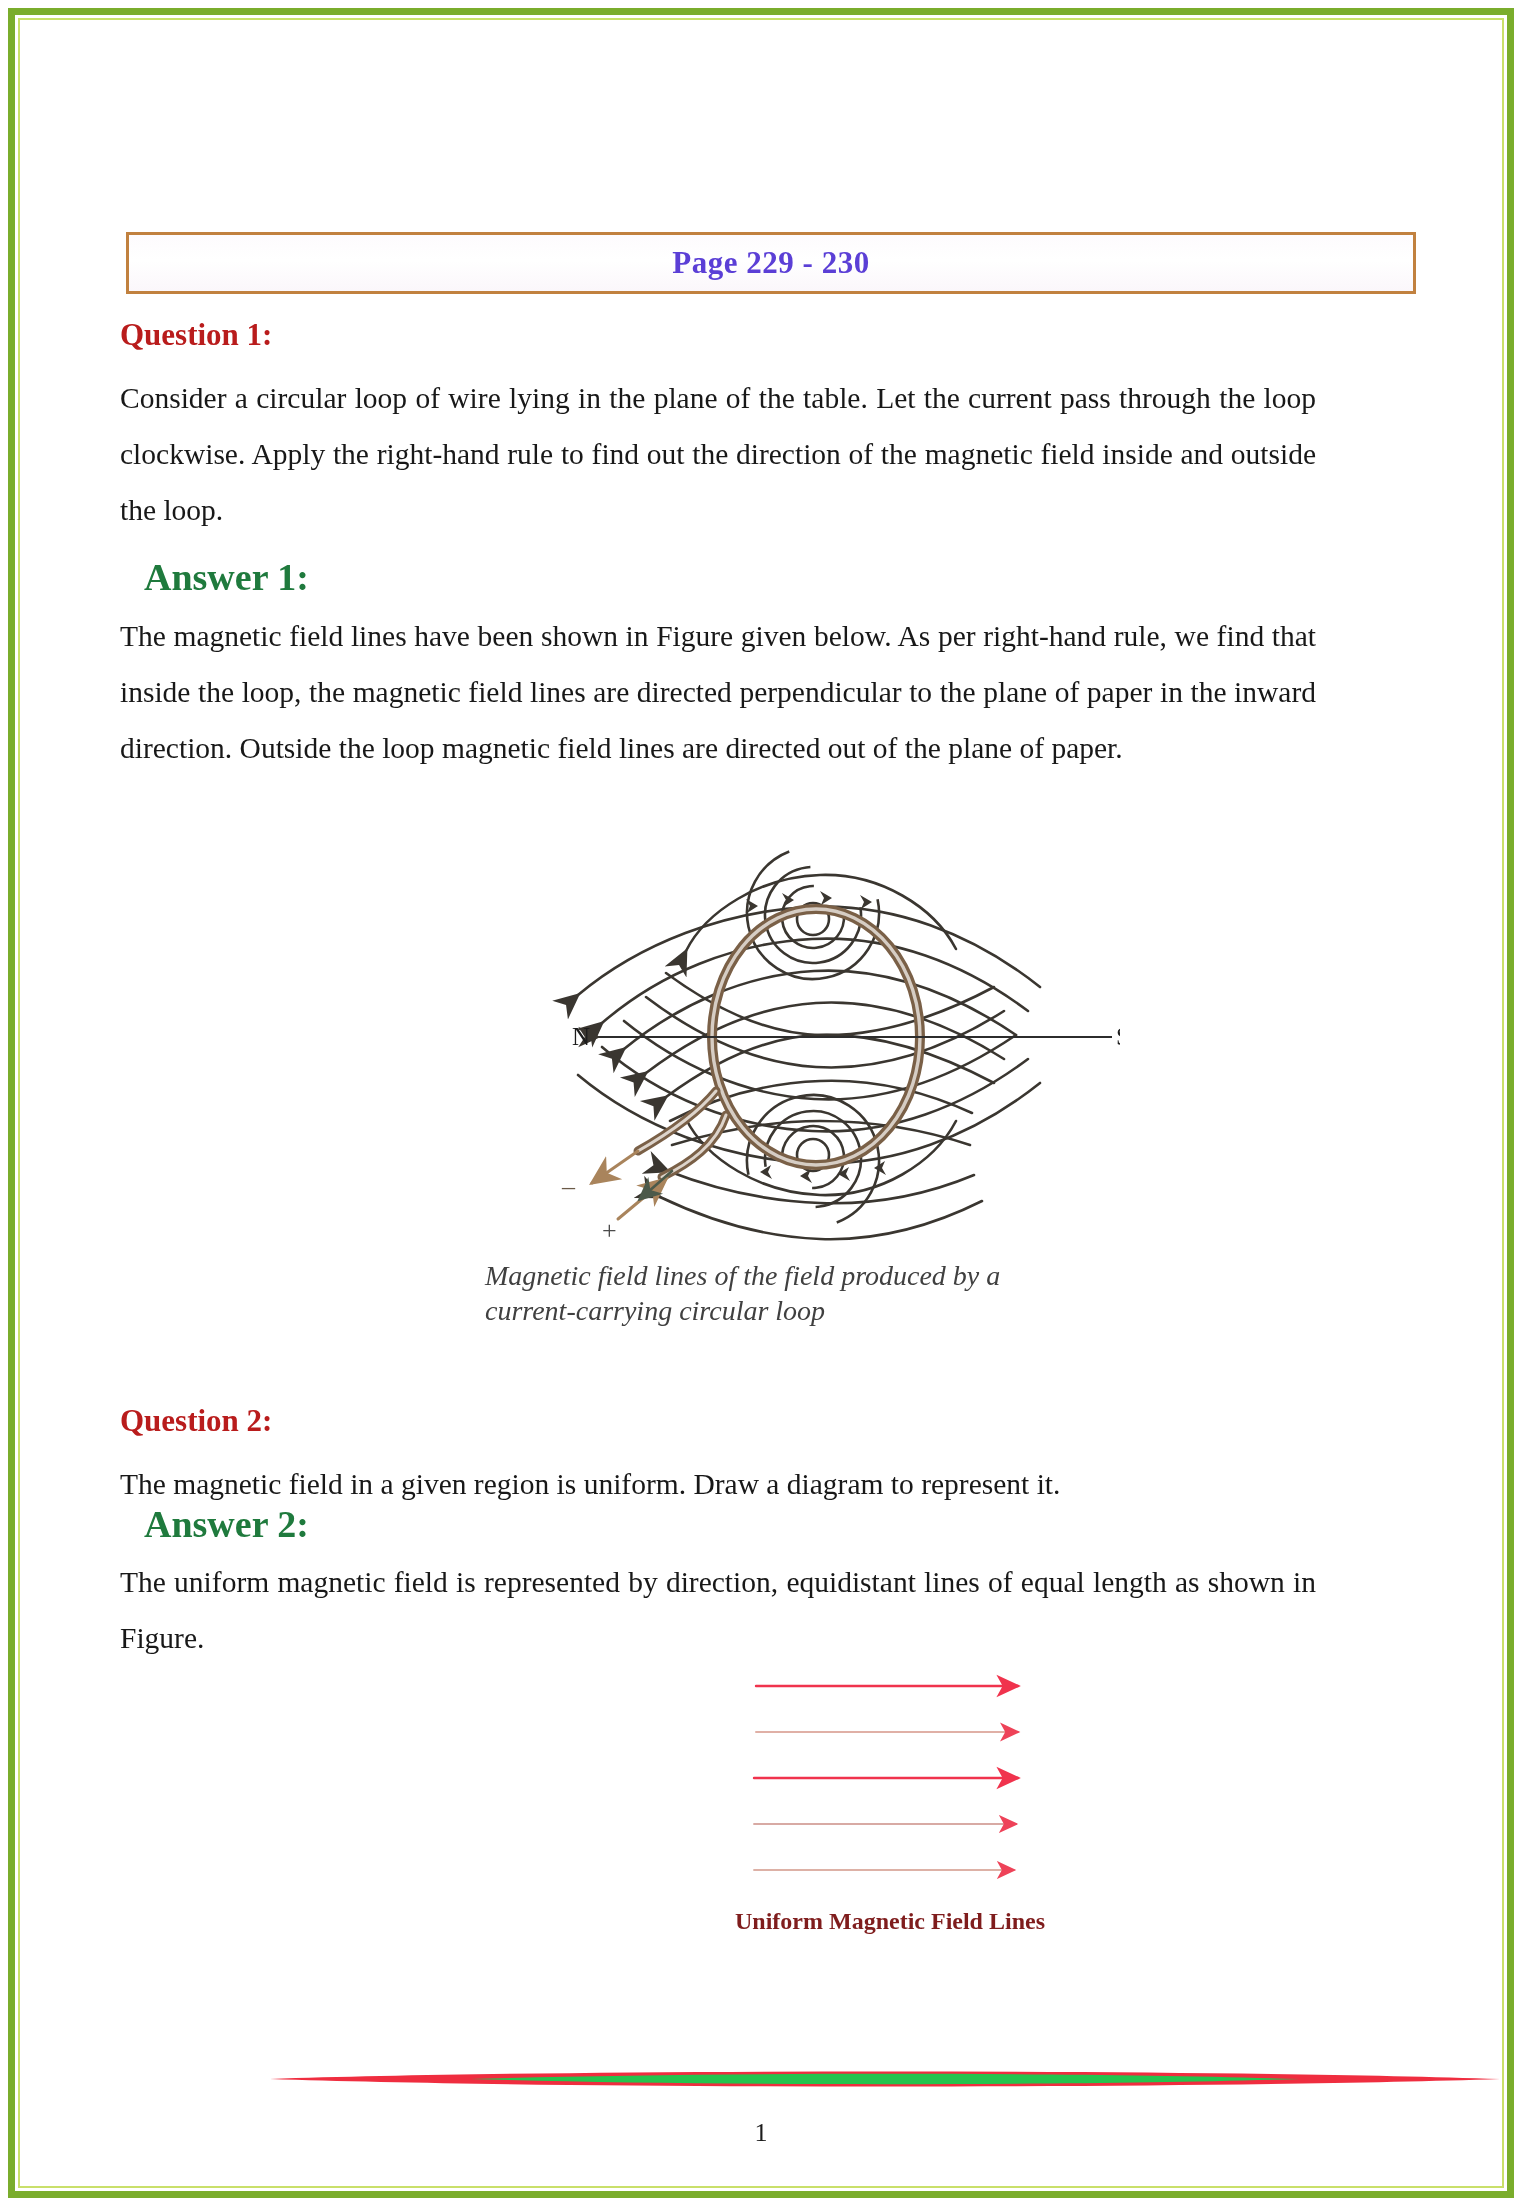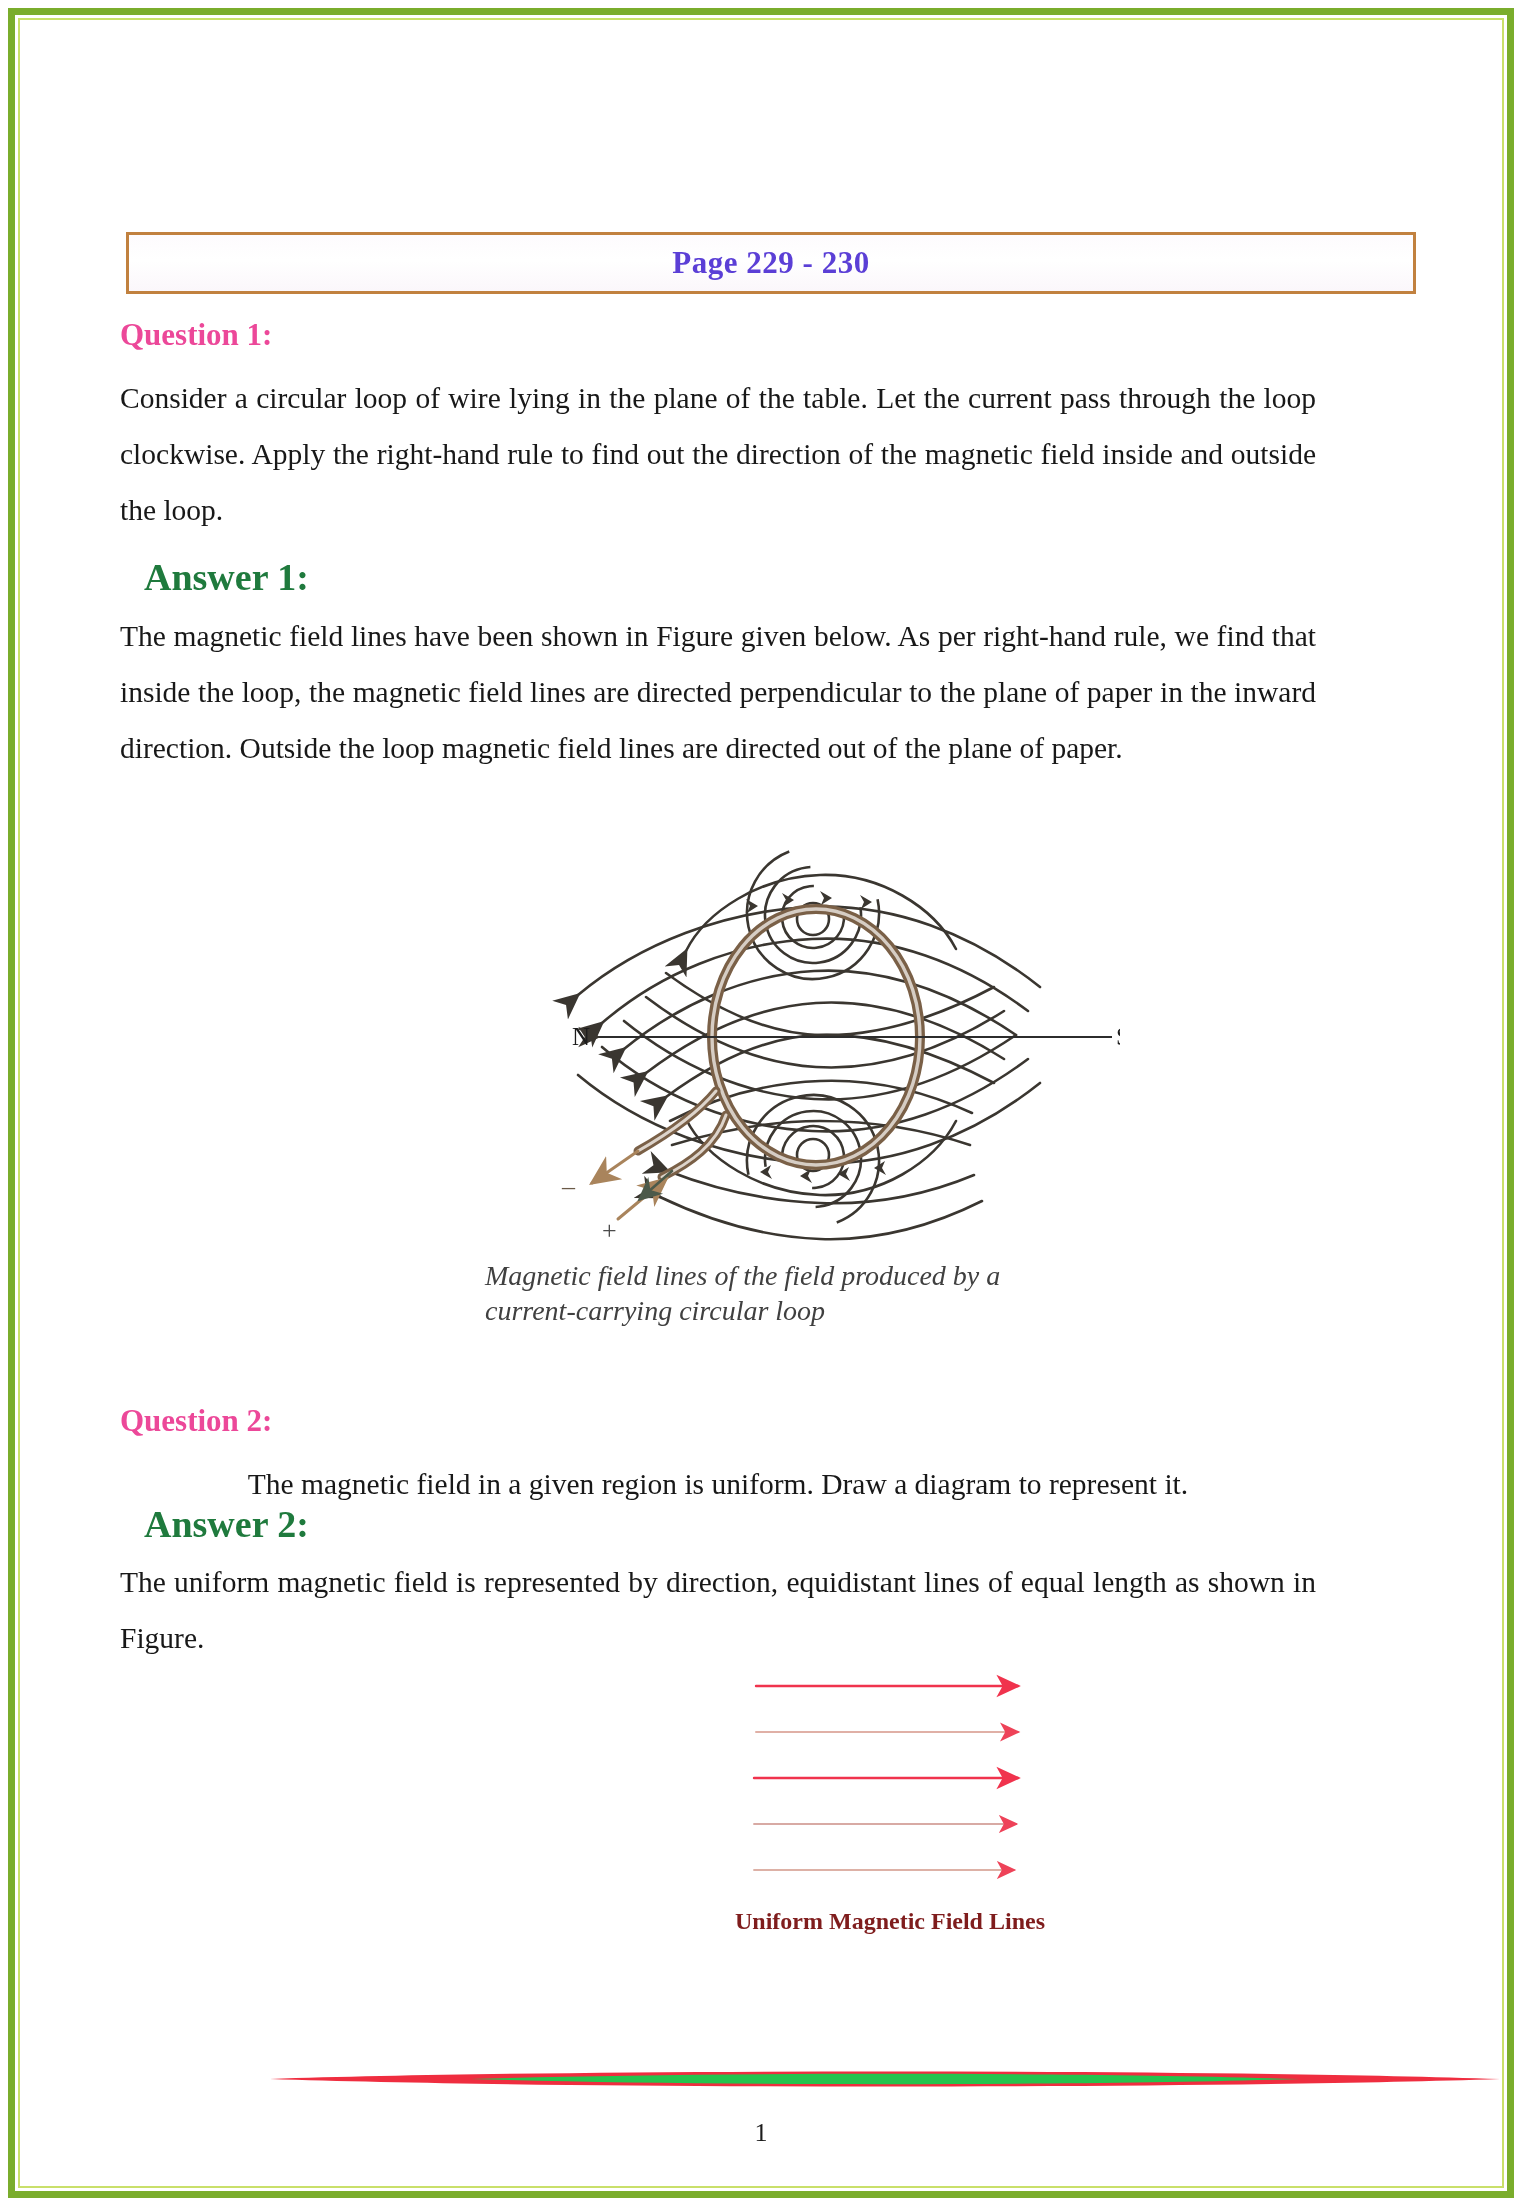--- a/index.html
+++ b/index.html
@@ -64,21 +64,21 @@
     color: #5b3fd6;
     font-weight: bold;
     font-size: 31px;
     letter-spacing: 0.5px;
     font-family: "Liberation Serif", "DejaVu Serif", serif;
   }
 
   
   .q-heading {
     position: absolute;
-    color: #ec4899;
+    color: #b91c1c;
     font-weight: bold;
     font-size: 31px;
     font-family: "Liberation Serif", "DejaVu Serif", serif;
     white-space: nowrap;
   }
   .a-heading {
     position: absolute;
     color: #1f7a3d;
     font-weight: bold;
     font-size: 38px;
@@ -270,21 +270,21 @@
 
       <text x="42" y="380" font-family="Liberation Serif, DejaVu Serif, serif" font-size="26" fill="#6a5a48">–</text>
       <text x="82" y="424" font-family="Liberation Serif, DejaVu Serif, serif" font-size="26" fill="#4b4b4b">+</text>
     </svg>
   </div>
 
   <div class="fig1-caption">Magnetic field lines of the field produced by a current-carrying circular loop</div>
 
   <div class="q-heading" style="left:0px; top:1403px;">Question 2:</div>
 
-  <div class="para" style="left:0px; top:1456px; width:1196px; text-align:center;">The magnetic field in a given region is uniform. Draw a diagram to represent it.</div>
+  <div class="para" style="left:0px; top:1456px; width:1196px; text-align:left;">The magnetic field in a given region is uniform. Draw a diagram to represent it.</div>
 
   <div class="a-heading" style="left:24px; top:1502px;">Answer 2:</div>
 
   <div class="para" style="left:0px; top:1554px; width:1196px;">The uniform magnetic field is represented by direction, equidistant lines of equal length as shown in Figure.</div>
 
   <div class="fig2-wrap">
     <svg viewBox="0 0 340 250" width="340" height="250" xmlns="http://www.w3.org/2000/svg">
       <defs>
         <marker id="ra1" markerWidth="11" markerHeight="11" refX="9" refY="5.5" orient="auto">
           <path d="M0,0.8 L10.2,5.5 L0,10.2 L2.6,5.5 Z" fill="#f0334d"></path>

